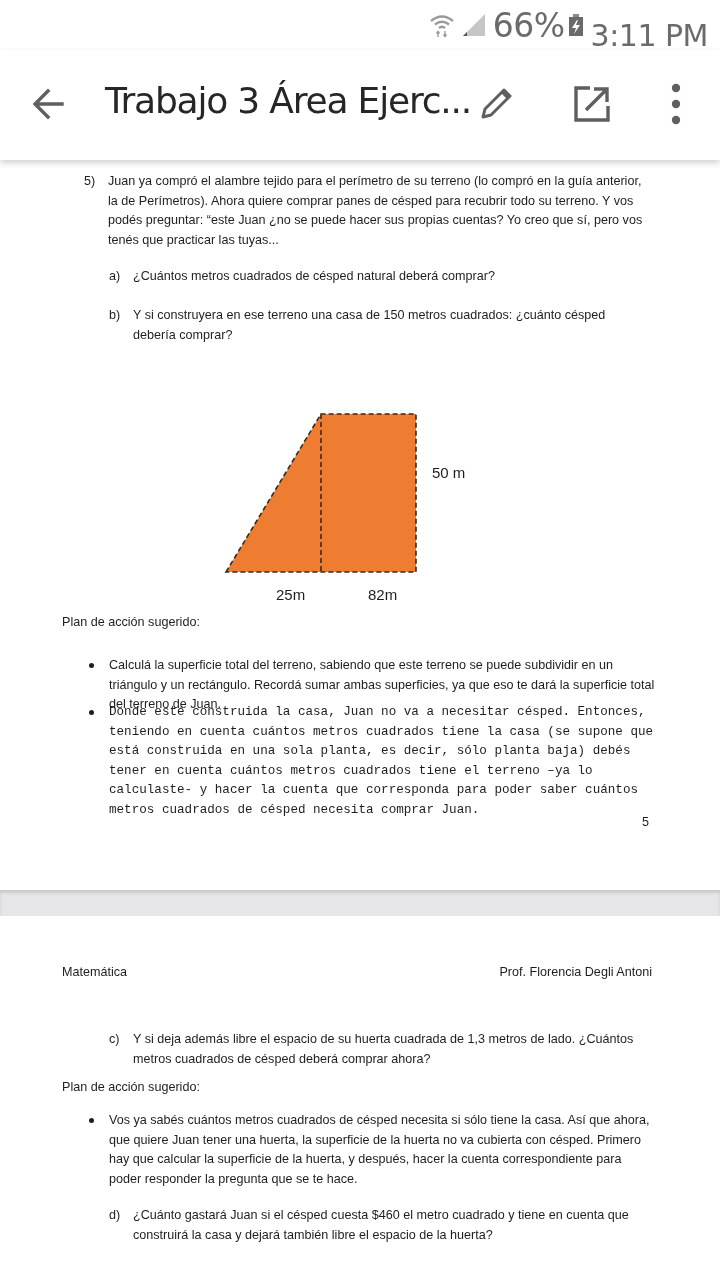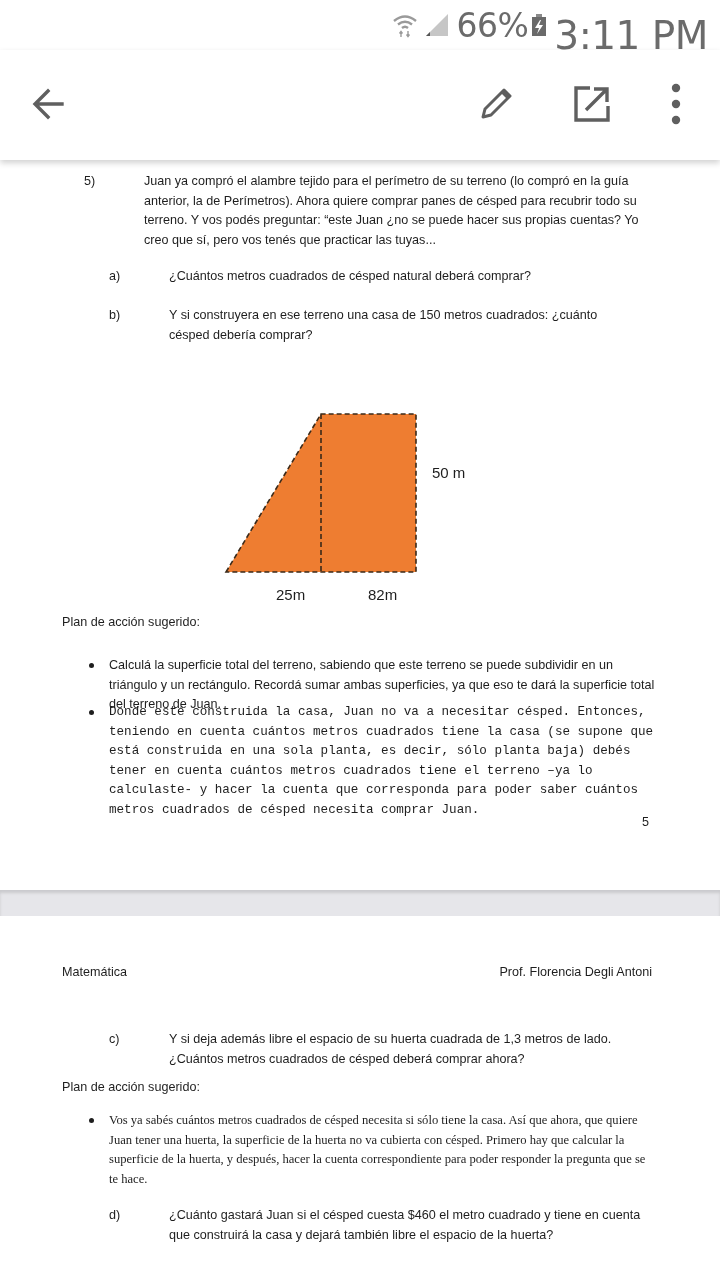--- a/index.html
+++ b/index.html
@@ -9,21 +9,21 @@
     
     .statusbar {
       position: absolute; top: 0; left: 0; width: 720px; height: 50px;
       display: flex; align-items: center; justify-content: flex-end;
       padding-right: 12px; color: #6b6b6b;
     }
     .statusbar .wifi { width: 26px; height: 26px; margin-right: 6px; }
     .statusbar .signal { width: 26px; height: 24px; margin-right: 6px; }
     .statusbar .battery-pct { font-size: 33px; font-family: "DejaVu Sans", sans-serif; letter-spacing: -0.5px; margin-right: 4px; }
     .statusbar .battery { width: 14px; height: 22px; margin-right: 8px; }
-    .statusbar .clock { font-size: 39px; font-family: "DejaVu Sans", sans-serif; letter-spacing: -0.5px; margin-top: 20px; }
+    .statusbar .clock { font-size: 30px; font-family: "DejaVu Sans", sans-serif; letter-spacing: -0.5px; margin-top: 20px; }
 
     
     .appbar {
       position: absolute; top: 50px; left: 0; width: 720px; height: 110px;
       background: #ffffff; display: flex; align-items: center;
       box-shadow: 0 3px 6px rgba(0,0,0,0.18);
       z-index: 3;
     }
     .appbar .back { position: absolute; left: 28px; top: 34px; width: 40px; height: 40px; cursor: pointer; }
     .appbar .title {
@@ -39,21 +39,21 @@
     .page1 { top: 160px; height: 730px; }
     .page2 { top: 916px; height: 364px; }
     .separator {
       position: absolute; left: 0; top: 890px; width: 720px; height: 26px;
       background: #e6e6ea; box-shadow: inset 0 3px 3px rgba(0,0,0,0.12);
     }
 
     .doc { font-family: "Liberation Sans", sans-serif; font-size: 12.6px; line-height: 19.5px; color: #1e1e1e; }
     .item { position: absolute; display: flex; }
     .item .lbl { width: 24px; flex: none; }
-    .item .txt { flex: 1; margin-left: 36px; }
+    .item .txt { flex: 1; }
 
     .q5 { left: 84px; top: 12px; width: 560px; }
     .qa { left: 109px; top: 107px; width: 540px; }
     .qb { left: 109px; top: 146px; width: 530px; }
 
     .figure { position: absolute; left: 210px; top: 240px; width: 280px; height: 210px; }
     .fig-label { position: absolute; font-size: 15px; color: #1e1e1e; }
     .lbl-50 { left: 432px; top: 303px; }
     .lbl-25 { left: 276px; top: 425px; }
     .lbl-45 { left: 368px; top: 425px; }
@@ -63,21 +63,21 @@
     .bullet .dot { width: 47px; flex: none; position: relative; }
     .bullet .dot::before { content: ""; position: absolute; left: 27px; top: 7px; width: 5px; height: 5px; border-radius: 50%; background: #1e1e1e; }
     .b1 { left: 62px; top: 496px; width: 595px; }
     .b2 { left: 62px; top: 543px; width: 595px; font-family: Liberation Mono, monospace; }
     .pagenum { position: absolute; left: 642px; top: 653px; }
 
     .hdr-left { position: absolute; left: 62px; top: 47px; }
     .hdr-right { position: absolute; right: 68px; top: 47px; }
     .qc { left: 109px; top: 114px; width: 540px; }
     .plan2 { position: absolute; left: 62px; top: 162px; }
-    .b3 { left: 62px; top: 195px; width: 595px; font-family: Liberation Serif, serif; }
+    .b3 { left: 62px; top: 195px; width: 595px; }
     .qd { left: 109px; top: 290px; width: 540px; }
   </style>
 </head>
 <body>
 
 <div class="statusbar">
   <svg class="wifi" viewBox="0 0 26 26">
     <path d="M2 9 Q13 0 24 9" stroke="#9a9a9a" stroke-width="2.4" fill="none"></path>
     <path d="M6 12.5 Q13 7 20 12.5" stroke="#9a9a9a" stroke-width="2.4" fill="none"></path>
     <path d="M10 16 Q13 13.5 16 16" stroke="#9a9a9a" stroke-width="2.4" fill="none"></path>
@@ -93,20 +93,21 @@
     <rect x="0" y="3" width="14" height="19" fill="#6a6a6a"></rect>
     <polygon points="8,6 3,14 7,14 5,20 11,11 7,11 9,6" fill="#ffffff"></polygon>
   </svg>
   <span class="clock">3:11 PM</span>
 </div>
 
 <div class="appbar">
   <svg class="back" viewBox="0 0 40 40">
     <path d="M34 20 H8 M20 7 L7 20 L20 33" stroke="#5f5f5f" stroke-width="3.4" fill="none" stroke-linecap="square"></path>
   </svg>
+  <div class="title">Trabajo 3 Área Ejerc...</div>
   <svg class="edit" viewBox="0 0 40 40">
     <path d="M7 33 L9 25 L28 6 L34 12 L15 31 Z" stroke="#5f5f5f" stroke-width="3" fill="none" stroke-linejoin="round"></path>
     <path d="M28 6 L34 12 L31 15 L25 9 Z" fill="#5f5f5f"></path>
   </svg>
   <svg class="open" viewBox="0 0 40 40">
     <path d="M18 4 H4 V36 H36 V22" stroke="#5f5f5f" stroke-width="3.4" fill="none"></path>
     <path d="M14 26 L34 6 M22 5 H35 V18" stroke="#5f5f5f" stroke-width="3.4" fill="none"></path>
   </svg>
   <svg class="more" viewBox="0 0 24 44">
     <circle cx="12" cy="6" r="4.2" fill="#5f5f5f"></circle>

